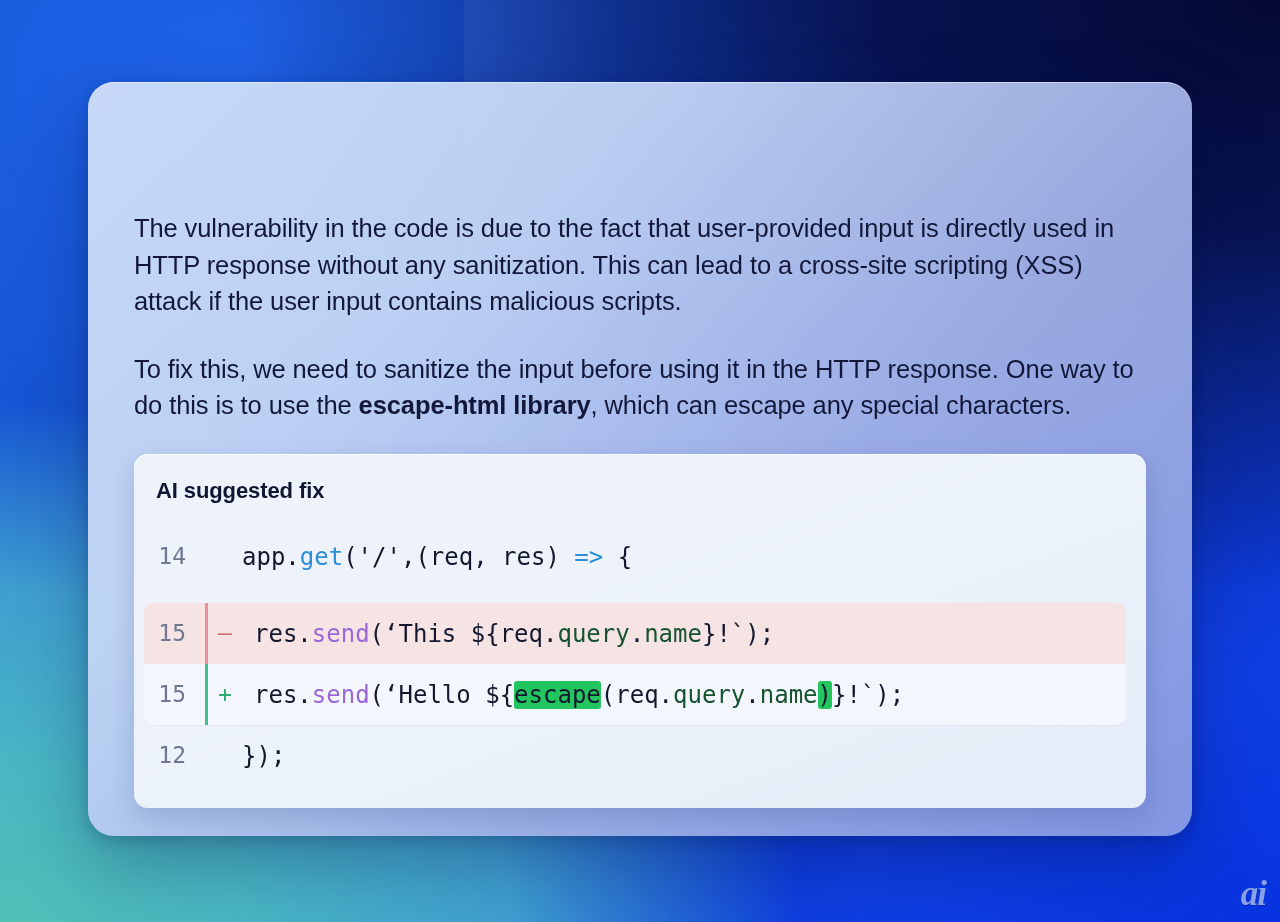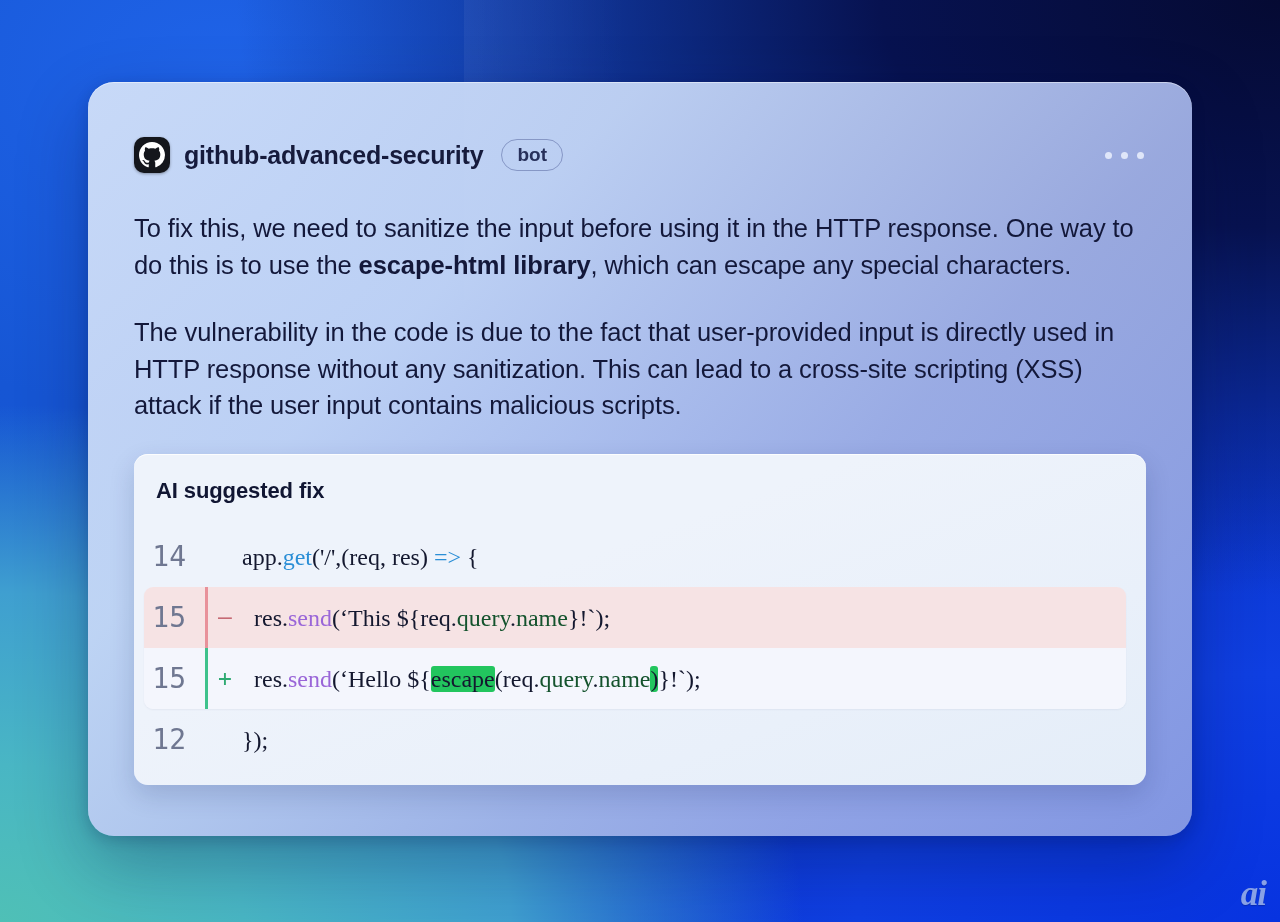--- a/index.html
+++ b/index.html
@@ -130,21 +130,21 @@
   
   #code-panel {
     position: absolute;
     left: 46px;
     top: 372px;
     width: 1012px;
     border-radius: 14px;
     background: linear-gradient(160deg, #eef3fb 0%, #eef3fb 38%, #e9f0fa 72%, #e4edf8 100%);
     box-shadow: 0 10px 26px rgba(10,25,80,0.16), inset 0 1px 0 rgba(255,255,255,0.8);
     overflow: hidden;
-    padding-bottom: 15px;
+    padding-bottom: 22px;
   }
   #code-panel-title {
     padding: 24px 0 0 22px;
     font-size: 22px;
     font-weight: 600;
     color: #111633;
     letter-spacing: -0.1px;
   }
   #code-lines {
     margin-top: 22px;
@@ -156,39 +156,38 @@
     display: flex;
     align-items: center;
     height: 61px;
     position: relative;
   }
   .ln {
     width: 62px;
     flex: 0 0 62px;
     text-align: right;
     color: #6f7791;
-    font-size: 28px;
+    font-size: 23px;
     padding-right: 10px;
     box-sizing: border-box;
   }
   .marker {
     width: 46px;
     flex: 0 0 46px;
     text-align: center;
     font-size: 23px;
   }
   .code-text {
     white-space: pre;
     color: #14182f;
-    font-family: Liberation Serif, serif;
   }
 
   
   .diff-block {
-    margin: 0 0 0 10px;
+    margin: 16px 0 0 10px;
     width: 982px;
     border-radius: 9px;
     overflow: hidden;
     box-shadow: 0 1px 2px rgba(10,25,80,0.05);
   }
   .row-del {
     background: #f6e3e4;
   }
   .row-add {
     background: #f4f6fd;
@@ -233,43 +232,24 @@
   }
 </style>
 </head>
 <body>
 
 <div id="backdrop"></div>
 <div id="backdrop-seam"></div>
 
 <div id="card">
 
-  <div id="card-header">
-    <div id="gh-avatar">
-      <svg width="26" height="26" viewBox="0 0 16 16" aria-hidden="true">
-        <path fill="#ffffff" d="M8 0C3.58 0 0 3.58 0 8c0 3.54 2.29 6.53 5.47 7.59.4.07.55-.17.55-.38
-          0-.19-.01-.82-.01-1.49-2.01.37-2.53-.49-2.69-.94-.09-.23-.48-.94-.82-1.13-.28-.15-.68-.52-.01-.53.63-.01
-          1.08.58 1.23.82.72 1.21 1.87.87 2.33.66.07-.52.28-.87.51-1.07-1.78-.2-3.64-.89-3.64-3.95
-          0-.87.31-1.59.82-2.15-.08-.2-.36-1.02.08-2.12 0 0 .67-.21 2.2.82.64-.18 1.32-.27 2-.27s1.36.09 2 .27c1.53-1.04
-          2.2-.82 2.2-.82.44 1.1.16 1.92.08 2.12.51.56.82 1.27.82 2.15 0 3.07-1.87 3.75-3.65 3.95.29.25.54.73.54 1.48
-          0 1.07-.01 1.93-.01 2.2 0 .21.15.46.55.38A8.01 8.01 0 0 0 16 8c0-4.42-3.58-8-8-8z"></path>
-      </svg>
-    </div>
-    <div id="author-name">github-advanced-security</div>
-    <div id="bot-badge">bot</div>
-    <div id="overflow-menu">
-      <span></span>
-      <span></span>
-      <span></span>
-    </div>
-  </div>
 
   <div id="card-body">
+      <div class="para"><span>The vulnerability in the code is due to the fact that user-provided input is directly used in HTTP response without any sanitization. This can lead to a cross-site scripting (XSS) attack if the user input contains malicious scripts.</span></div>
       <div class="para"><span>To fix this, we need to sanitize the input before using it in the HTTP response. One way to do this is to use the </span><b>escape-html library</b><span>, which can escape any special characters.</span></div>
-      <div class="para"><span>The vulnerability in the code is due to the fact that user-provided input is directly used in HTTP response without any sanitization. This can lead to a cross-site scripting (XSS) attack if the user input contains malicious scripts.</span></div>
     </div>
 
   <div id="code-panel">
     <div id="code-panel-title">AI suggested fix</div>
     <div id="code-lines">
         <div class="code-row">
           <div class="ln">14</div>
           <div class="marker"></div>
           <div class="code-text"><span class="tok-plain">app</span><span class="tok-plain">.</span><span class="tok-fn">get</span><span class="tok-plain">('/',(req, res) </span><span class="tok-arrow">=&gt;</span><span class="tok-plain"> {</span></div>
         </div>

